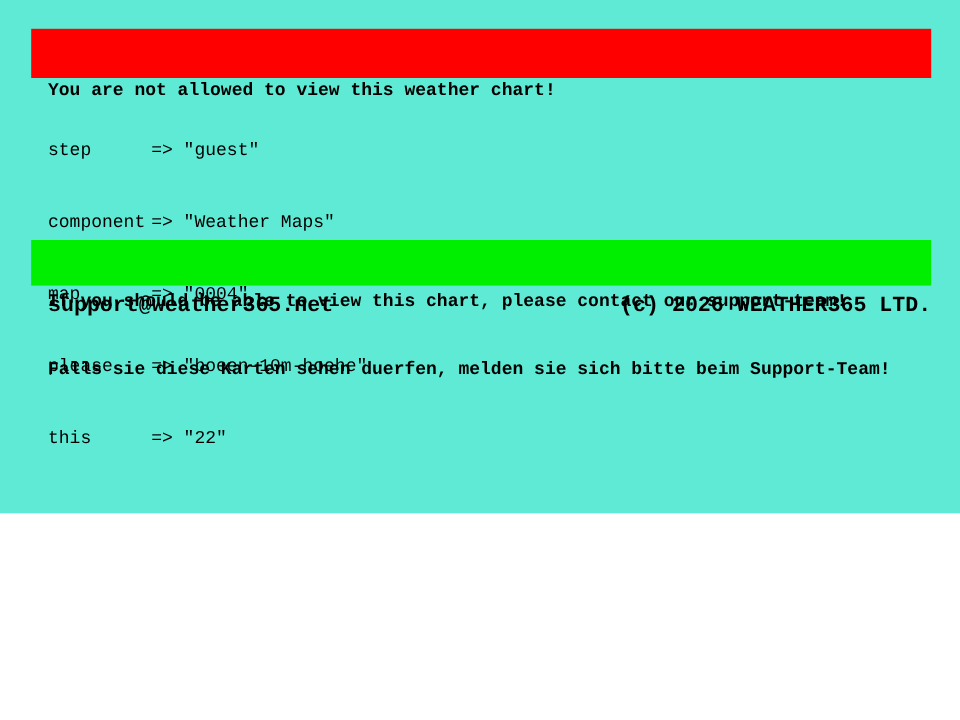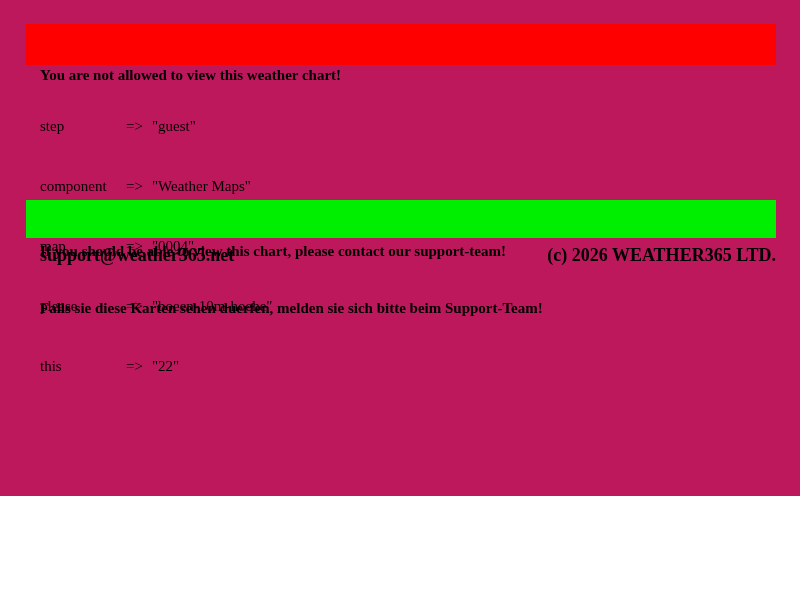--- a/index.html
+++ b/index.html
@@ -1,21 +1,21 @@
 <!DOCTYPE html>
 <html><head>
 <meta charset="utf-8">
 <style>
   html, body { margin: 0; padding: 0; background: #ffffff; }
   .page {
     position: relative;
     width: 800px;
-    height: 496px;
-    background: #be185d;
-    font-family: Liberation Serif, serif;
+    height: 428px;
+    background: #5eead4;
+    font-family: Liberation Mono, monospace;
     color: #000000;
     overflow: hidden;
   }
   .banner {
     position: absolute;
     left: 26px;
     width: 750px;
     box-sizing: border-box;
     padding: 4px 0 0 14px;
     font-size: 15px;

